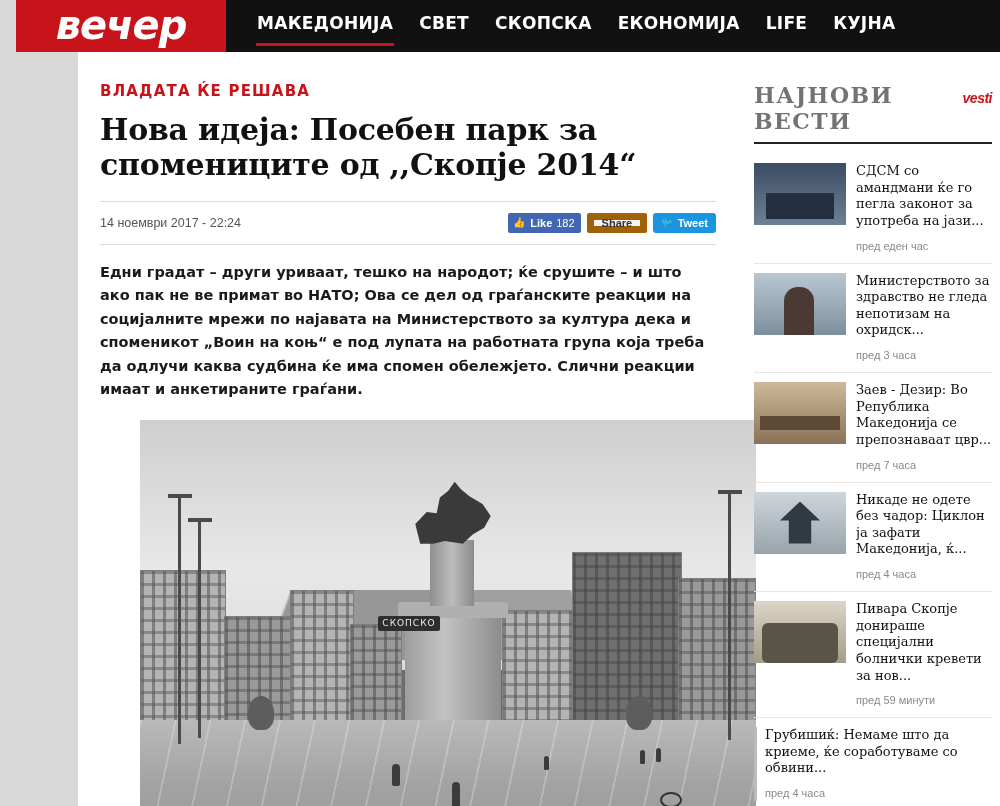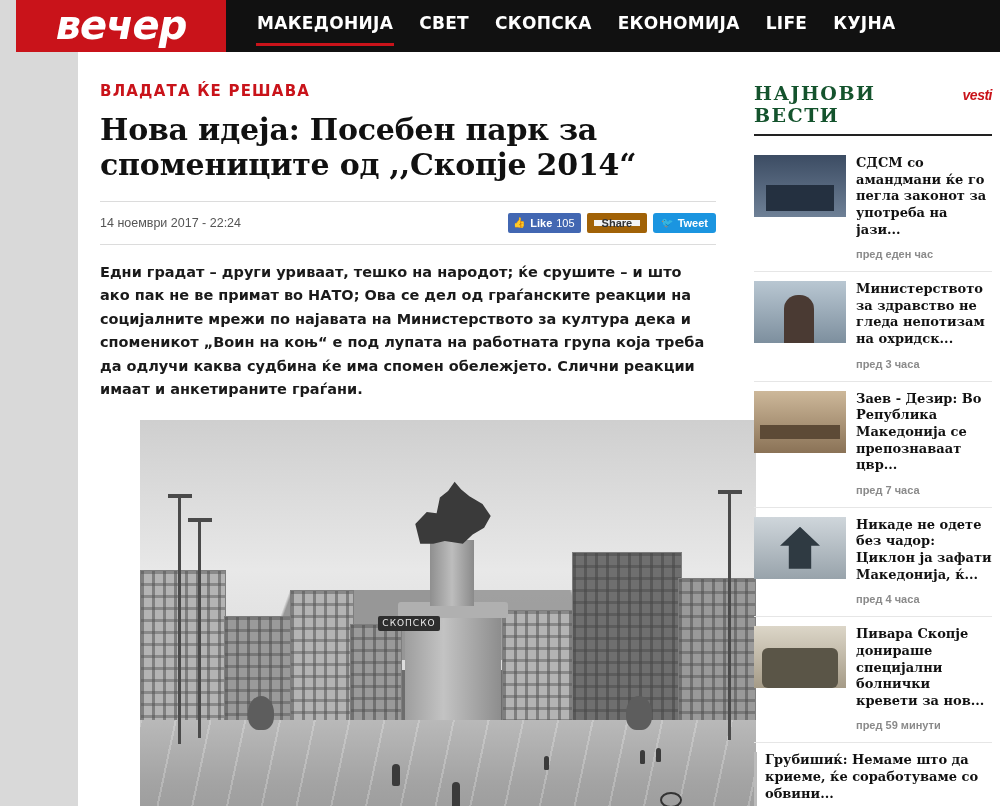--- a/index.html
+++ b/index.html
@@ -300,24 +300,24 @@
   #sidebar-head {
     display: flex;
     align-items: baseline;
     justify-content: space-between;
     border-bottom: 2px solid #222222;
     padding-bottom: 8px;
     margin-bottom: 10px;
   }
   #sidebar-title {
     font-family: "DejaVu Serif", serif;
-    font-size: 19px;
+    font-size: 22px;
     font-weight: bold;
     letter-spacing: 1.5px;
-    color: #14532d;
+    color: #737373;
   }
   #sidebar-brand {
     color: #c9131a;
     font-size: 14px;
     font-weight: bold;
     font-style: italic;
     letter-spacing: -0.5px;
   }
   .news-item {
     display: flex;
@@ -330,21 +330,20 @@
     width: 92px;
     height: 62px;
     flex: 0 0 92px;
     background: #9fb0bd;
     position: relative;
     overflow: hidden;
   }
   .news-text {
     flex: 1;
     min-width: 0;
-    font-weight: bold;
   }
   .news-title {
     font-family: "DejaVu Serif", serif;
     font-size: 13px;
     line-height: 1.28;
     color: #111111;
     margin: 0 0 6px 0;
     overflow: hidden;
   }
   .news-time {
@@ -388,21 +387,21 @@
   <article id="content">
     <div id="kicker">ВЛАДАТА ЌЕ РЕШАВА</div>
     <h1 id="headline">Нова идеја: Посебен парк за спомениците од ,,Скопје 2014“</h1>
 
     <div id="meta-bar">
       <div id="timestamp">14 ноември 2017 - 22:24</div>
       <div id="social">
         <span class="btn-fb-like">
           <span class="tiny-icon">👍</span>
           <span>Like</span>
-          <span class="count">105</span>
+          <span class="count">182</span>
         </span>
         <span class="btn-fb-share">Share</span>
         <span class="btn-tweet">
           <span class="tiny-icon">🐦</span>
           <span>Tweet</span>
         </span>
       </div>
     </div>
 
     <p id="lead">Едни градат – други уриваат, тешко на народот; ќе срушите – и што ако пак не ве примат во НАТО; Ова се дел од граѓанските реакции на социјалните мрежи по најавата на Министерството за култура дека и споменикот „Воин на коњ“ е под лупата на работната група која треба да одлучи каква судбина ќе има спомен обележјето. Слични реакции имаат и анкетираните граѓани.</p>

